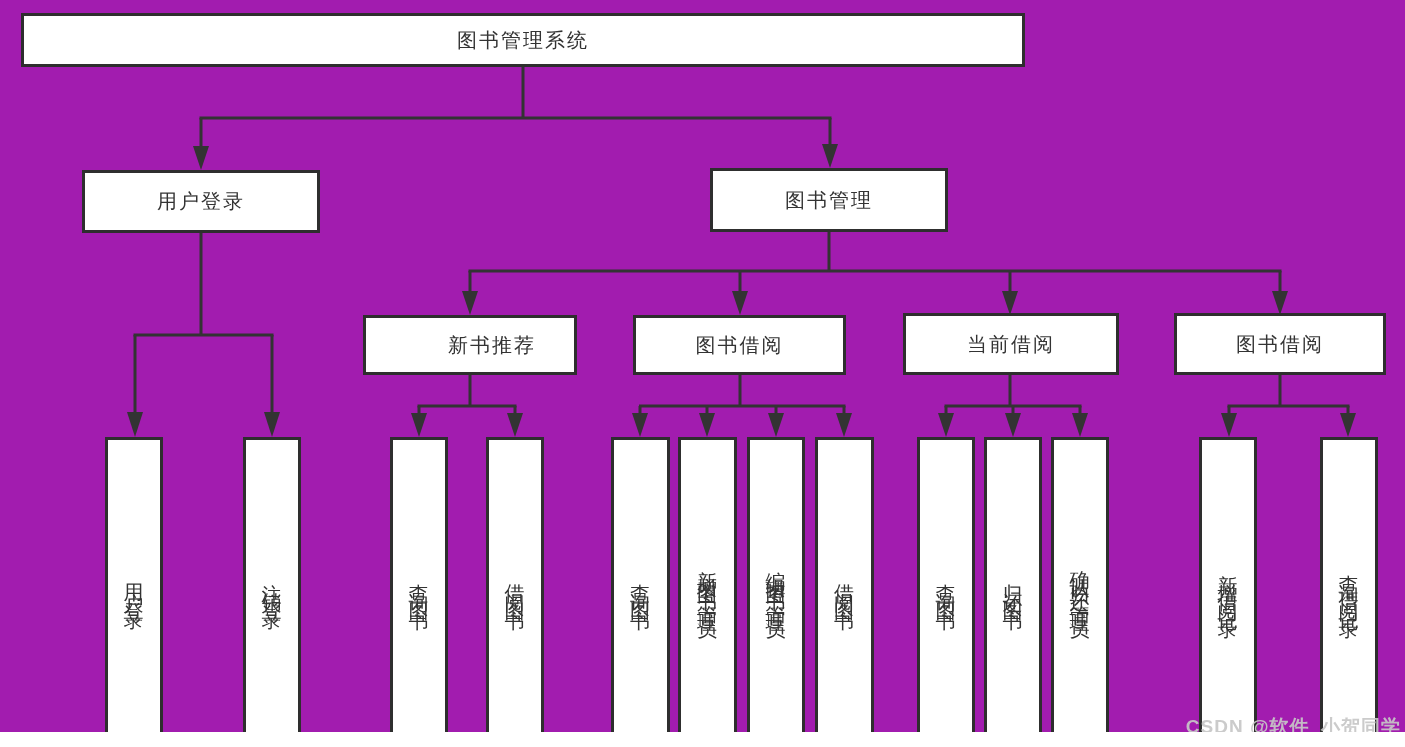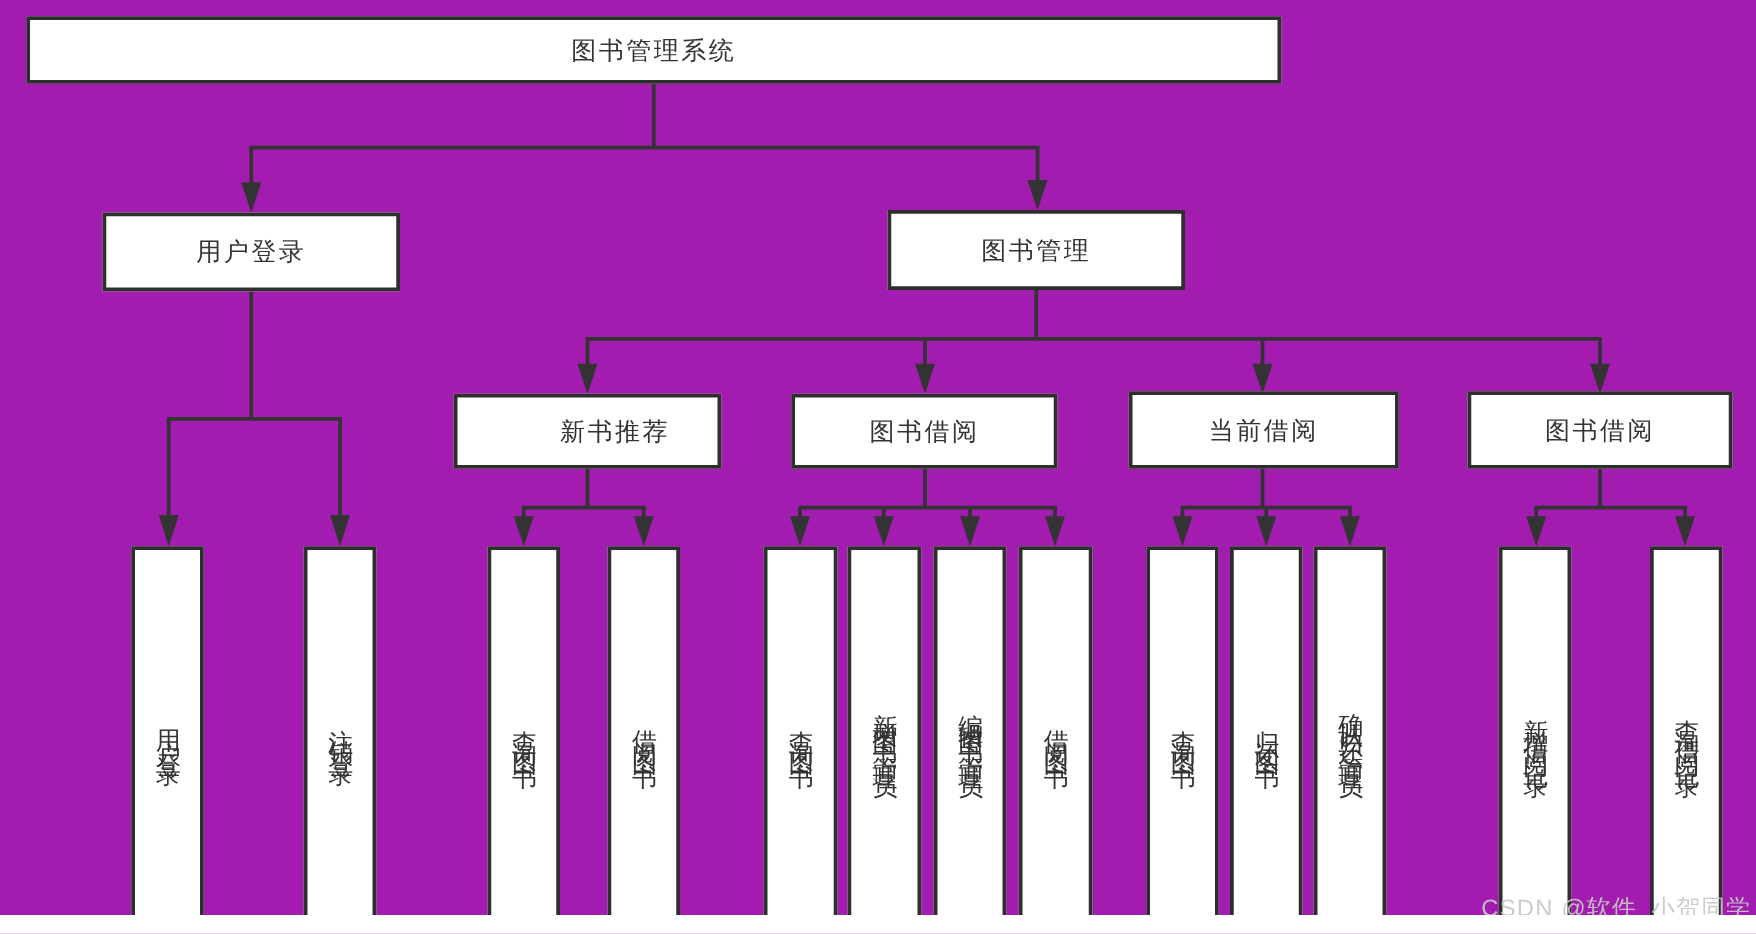--- a/index.html
+++ b/index.html
@@ -51,20 +51,21 @@
   .leaf.long span { letter-spacing: 7px; }
   .watermark {
     position: absolute;
     right: 4px;
     top: 714px;
     font-size: 19px;
     letter-spacing: 1px;
     color: #c7c7c7;
     opacity: 0.92;
     white-space: nowrap;
+    font-weight: bold;
   }
 </style>
 </head>
 <body>
 
 <div class="canvas">
 
   <svg class="wires" viewBox="0 0 1405 747" xmlns="http://www.w3.org/2000/svg" fill="#333333" stroke="#333333" stroke-width="3">
 
     <g>

